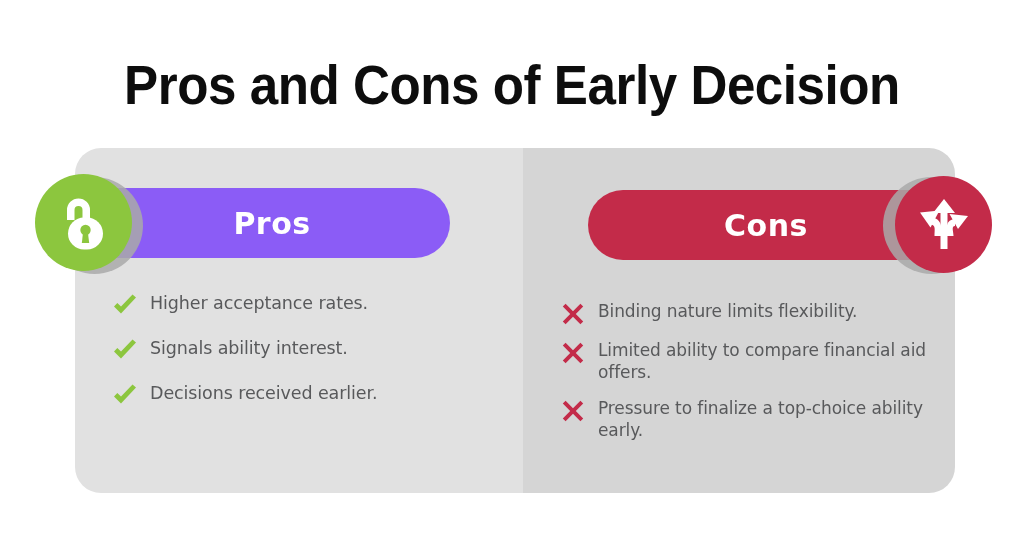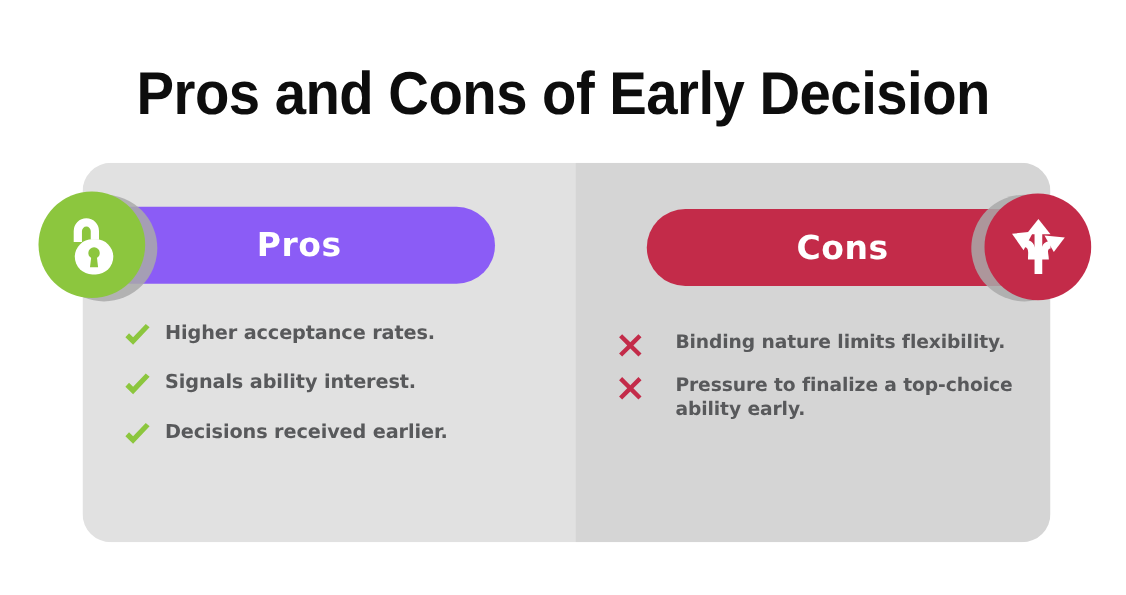--- a/index.html
+++ b/index.html
@@ -118,31 +118,30 @@
     justify-content: center;
   }
   .badge-circle.pros { left: 5px; top: 2px; background: #8cc63e; }
   .badge-circle.cons { left: 317px; top: 4px; background: #c32b49; }
 
   .badge-circle svg { display: block; }
 
   
   .list {
     position: absolute;
-    font-weight: bold;
   }
   .list.pros { left: 112px; top: 292px; width: 340px; }
   .list.cons { left: 562px; top: 300px; width: 370px; }
 
   .list-item {
     display: flex;
     align-items: flex-start;
     margin-bottom: 18px;
   }
-  .list.cons .list-item { margin-bottom: 14px; gap: 16px; }
+  .list.cons .list-item { margin-bottom: 14px; }
 
   .list-marker {
     flex: 0 0 auto;
     width: 26px;
     height: 26px;
     margin-right: 12px;
     margin-top: 1px;
   }
   .list.cons .list-marker { width: 22px; height: 22px; margin-right: 14px; margin-top: 3px; }
 
@@ -251,17 +250,25 @@
         </svg>
       </span>
       <span class="list-text">Binding nature limits flexibility.</span>
     </div>
     <div class="list-item">
       <span class="list-marker">
         <svg width="22" height="22" viewBox="0 0 22 22" aria-hidden="true">
           <path d="M3.6 0.8 L11 8.2 L18.4 0.8 L21.2 3.6 L13.8 11 L21.2 18.4 L18.4 21.2 L11 13.8 L3.6 21.2 L0.8 18.4 L8.2 11 L0.8 3.6 Z" fill="#c32b49"></path>
         </svg>
       </span>
+      <span class="list-text">Limited ability to compare financial aid offers.</span>
+    </div>
+    <div class="list-item">
+      <span class="list-marker">
+        <svg width="22" height="22" viewBox="0 0 22 22" aria-hidden="true">
+          <path d="M3.6 0.8 L11 8.2 L18.4 0.8 L21.2 3.6 L13.8 11 L21.2 18.4 L18.4 21.2 L11 13.8 L3.6 21.2 L0.8 18.4 L8.2 11 L0.8 3.6 Z" fill="#c32b49"></path>
+        </svg>
+      </span>
       <span class="list-text">Pressure to finalize a top-choice ability early.</span>
     </div>
   </div>
 
 </div>
 
 </body></html>

